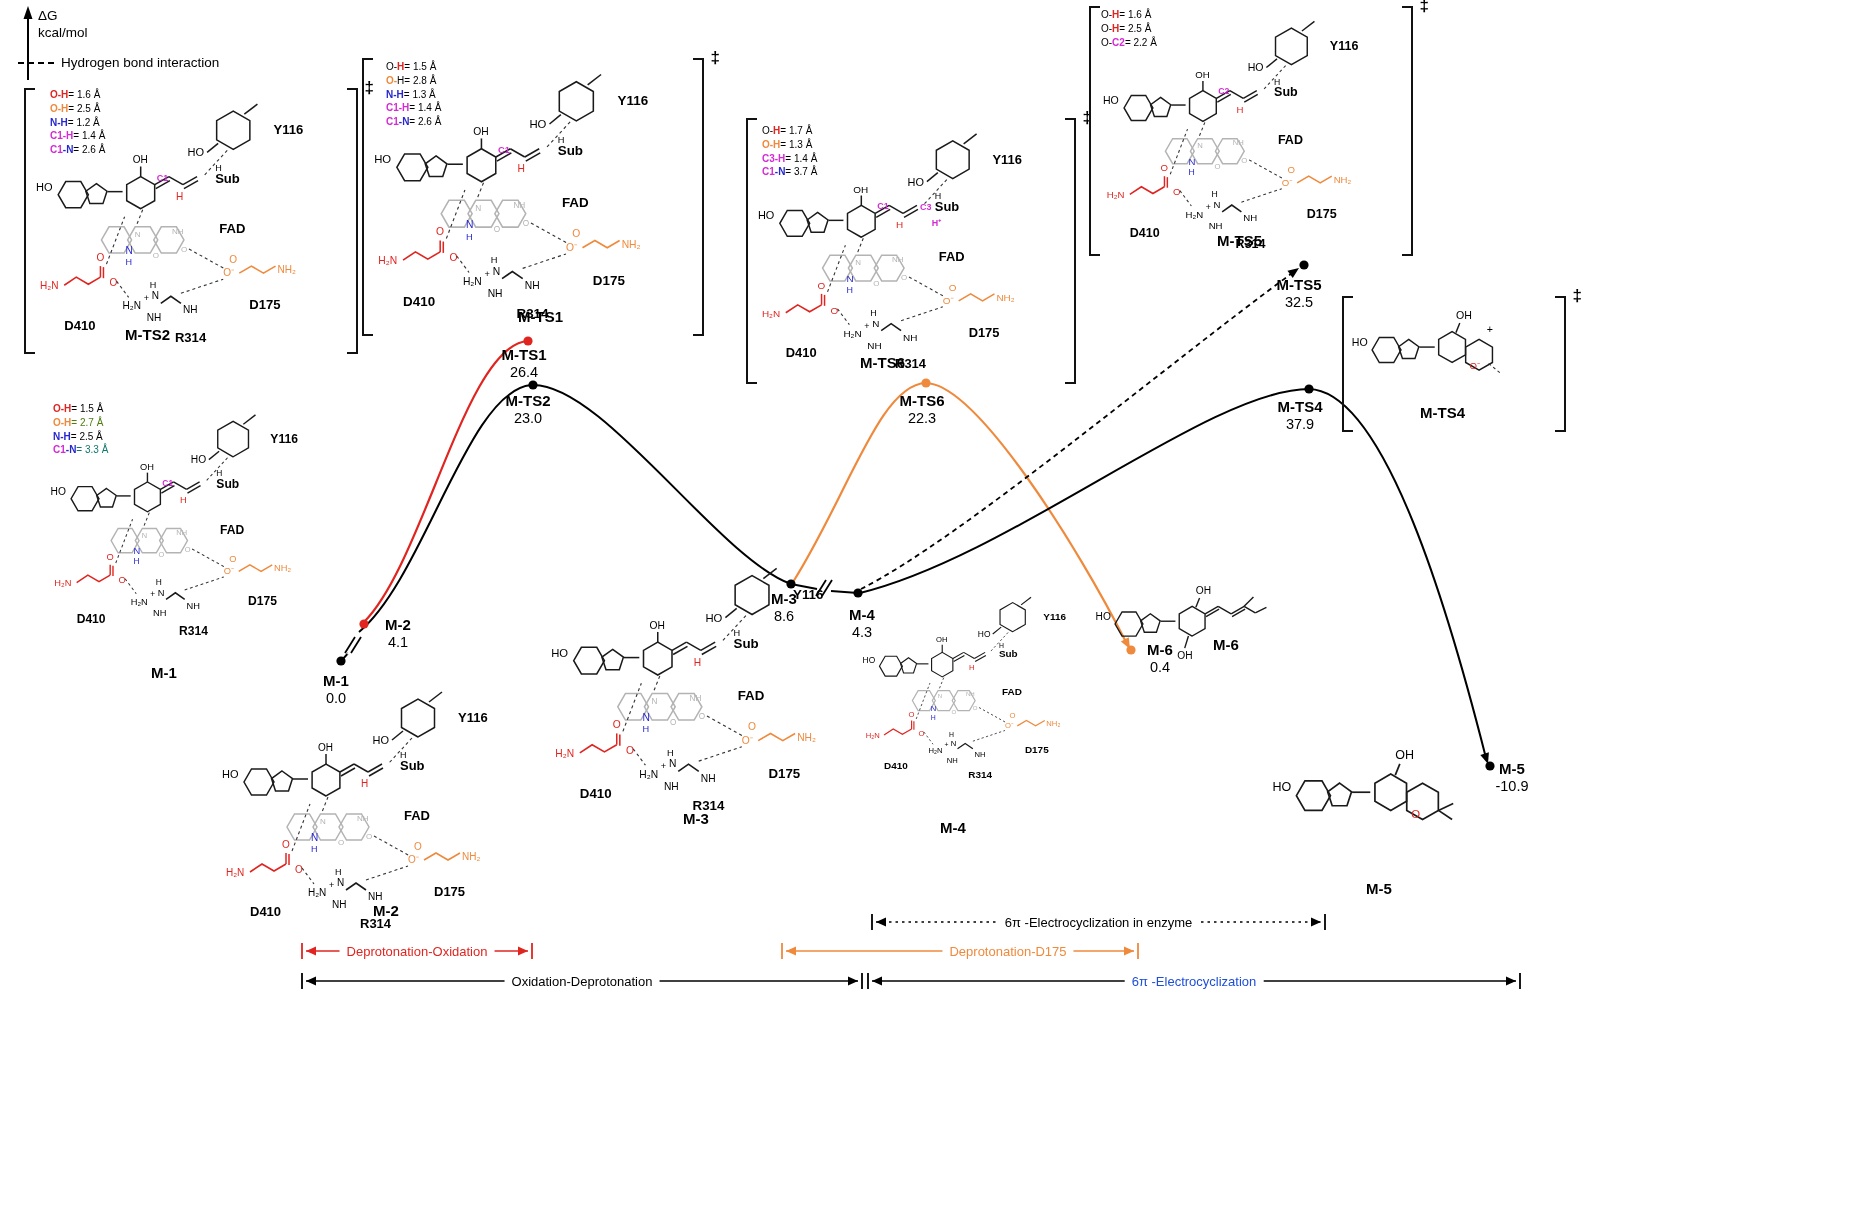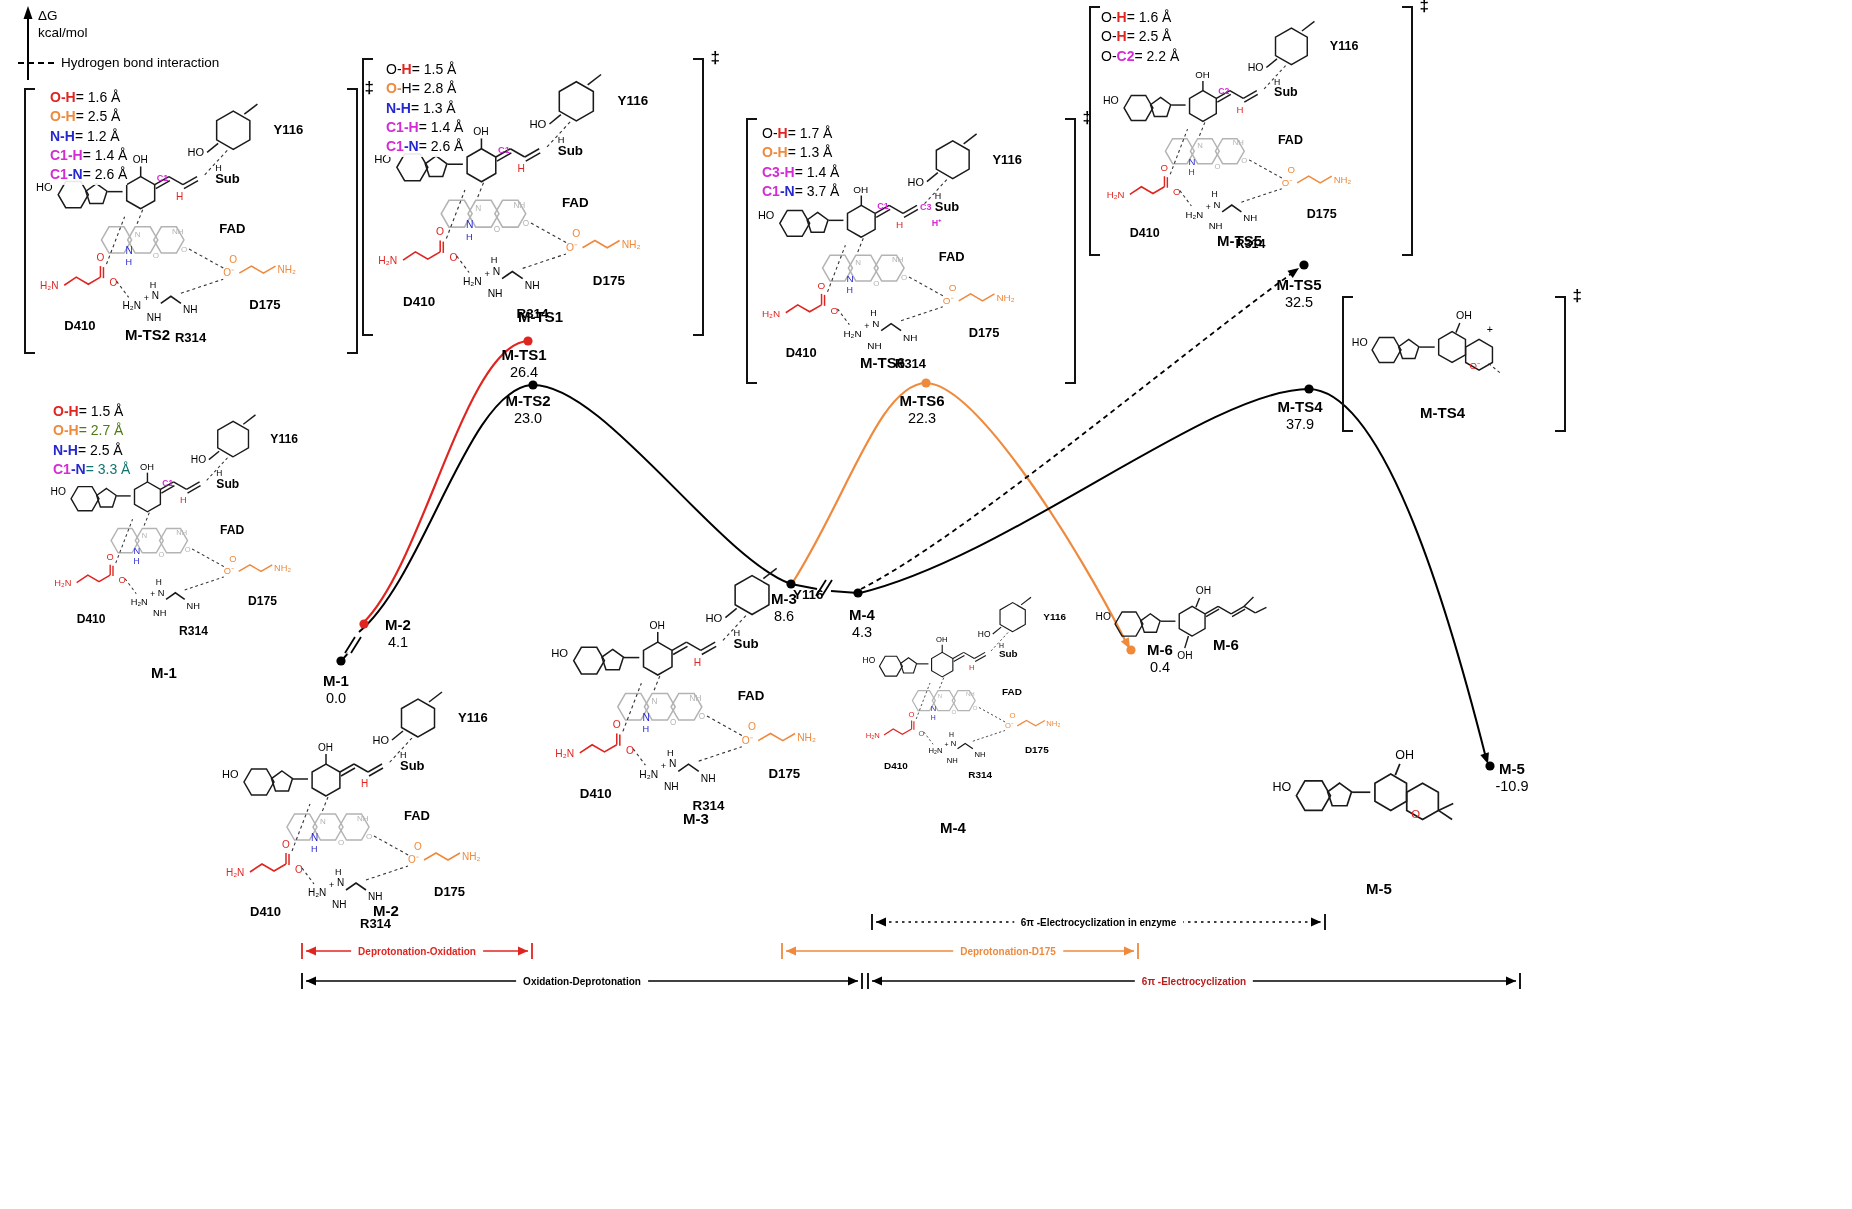--- a/index.html
+++ b/index.html
@@ -6,24 +6,24 @@
   body { font-family:"Liberation Sans", sans-serif; background:#fff; }
   #stage { position:relative; width:1608px; height:1209px; background:#fff; overflow:hidden; }
   #overlay { position:absolute; left:0; top:0; width:1852px; height:1209px; z-index:1; }
   .panel { position:absolute; z-index:2; }
   .panel > svg { position:absolute; left:0; top:0; width:100%; height:100%; overflow:visible; }
   .bk { position:absolute; top:0; bottom:0; width:11px; border:2.5px solid #111; z-index:3; }
   .bk-l { left:-6px; border-right:none; }
   .bk-r { right:-6px; border-left:none; }
   .dagger { position:absolute; top:-10px; right:-22px; font-size:17px; font-weight:bold; z-index:4; }
   .pname { position:absolute; font-weight:bold; font-size:15px; white-space:nowrap; z-index:4; color:#000; }
-  .dists { position:absolute; font-size:14px; line-height:1.38; white-space:nowrap; background:rgba(255,255,255,.9); z-index:5; }
+  .dists { position:absolute; font-size:10px; line-height:1.38; white-space:nowrap; background:rgba(255,255,255,.9); z-index:5; }
   .pt-label { position:absolute; text-align:center; font-size:14.5px; line-height:1.22; transform:translate(-50%,0); z-index:6; color:#000; }
   .pt-label b { display:block; font-size:15px; }
-  .region-label { position:absolute; transform:translate(-50%,-50%); font-weight:bold; font-size:10px; background:#fff; padding:0 7px; white-space:nowrap; z-index:6; }
+  .region-label { position:absolute; transform:translate(-50%,-50%); font-weight:normal; font-size:13px; background:#fff; padding:0 7px; white-space:nowrap; z-index:6; }
   #axis-labels { position:absolute; left:38px; top:8px; font-size:13.5px; line-height:1.25; z-index:6; color:#000; }
   #legend { position:absolute; left:18px; top:55px; font-size:13.5px; display:flex; align-items:center; gap:7px; z-index:6; color:#000; }
   .dash-sample { display:inline-block; width:36px; height:0; border-top:2px dashed #000; }
 </style>
 </head>
 <body>
 
 <div id="stage">
   <svg id="overlay" xmlns="http://www.w3.org/2000/svg">
       <path d="M 341 661 C 347 655 352 649 357 642" fill="none" stroke="#000000" stroke-width="2"></path>
@@ -98,21 +98,21 @@
     <div class="pt-label" style="left: 862px; top: 606px;"><b>M-4</b><span>4.3</span></div>
     <div class="pt-label" style="left: 922px; top: 392px;"><b>M-TS6</b><span>22.3</span></div>
     <div class="pt-label" style="left: 1299px; top: 276px;"><b>M-TS5</b><span>32.5</span></div>
     <div class="pt-label" style="left: 1300px; top: 398px;"><b>M-TS4</b><span>37.9</span></div>
     <div class="pt-label" style="left: 1160px; top: 641px;"><b>M-6</b><span>0.4</span></div>
     <div class="pt-label" style="left: 1512px; top: 760px;"><b>M-5</b><span>-10.9</span></div>
     <div class="region-label" style="left: 417px; top: 951px; color: rgb(224, 37, 32);">Deprotonation-Oxidation</div>
     <div class="region-label" style="left: 582px; top: 981px; color: rgb(0, 0, 0);">Oxidation-Deprotonation</div>
     <div class="region-label" style="left: 1008px; top: 951px; color: rgb(239, 138, 61);">Deprotonation-D175</div>
     <div class="region-label" style="left: 1098.5px; top: 922px; color: rgb(0, 0, 0);">6π -Electrocyclization in enzyme</div>
-    <div class="region-label" style="left: 1194px; top: 981px; color: #b91c1c;">6π -Electrocyclization</div>
+    <div class="region-label" style="left: 1194px; top: 981px; color: #1d4ed8;">6π -Electrocyclization</div>
     <div class="panel" style="left: 30px; top: 88px; width: 322px; height: 266px;">
       <div class="bk bk-l"></div>
       <div class="bk bk-r"></div>
       <span class="dagger">‡</span>
       <svg viewBox="0 0 320 260" preserveAspectRatio="xMidYMin meet">
         <g>
           <polygon points="202.0,61.0 185.5,51.5 185.5,32.5 202.0,23.0 218.5,32.5 218.5,51.5" fill="none" stroke="#1a1a1a" stroke-width="1.5"></polygon>
           <line x1="213" y1="26" x2="226" y2="16" stroke="#1a1a1a" stroke-width="1.5"></line>
           <line x1="187" y1="55" x2="176" y2="64" stroke="#1a1a1a" stroke-width="1.5"></line>
           <text x="173" y="68" fill="#000" font-size="11" font-weight="normal" text-anchor="end">HO</text>

